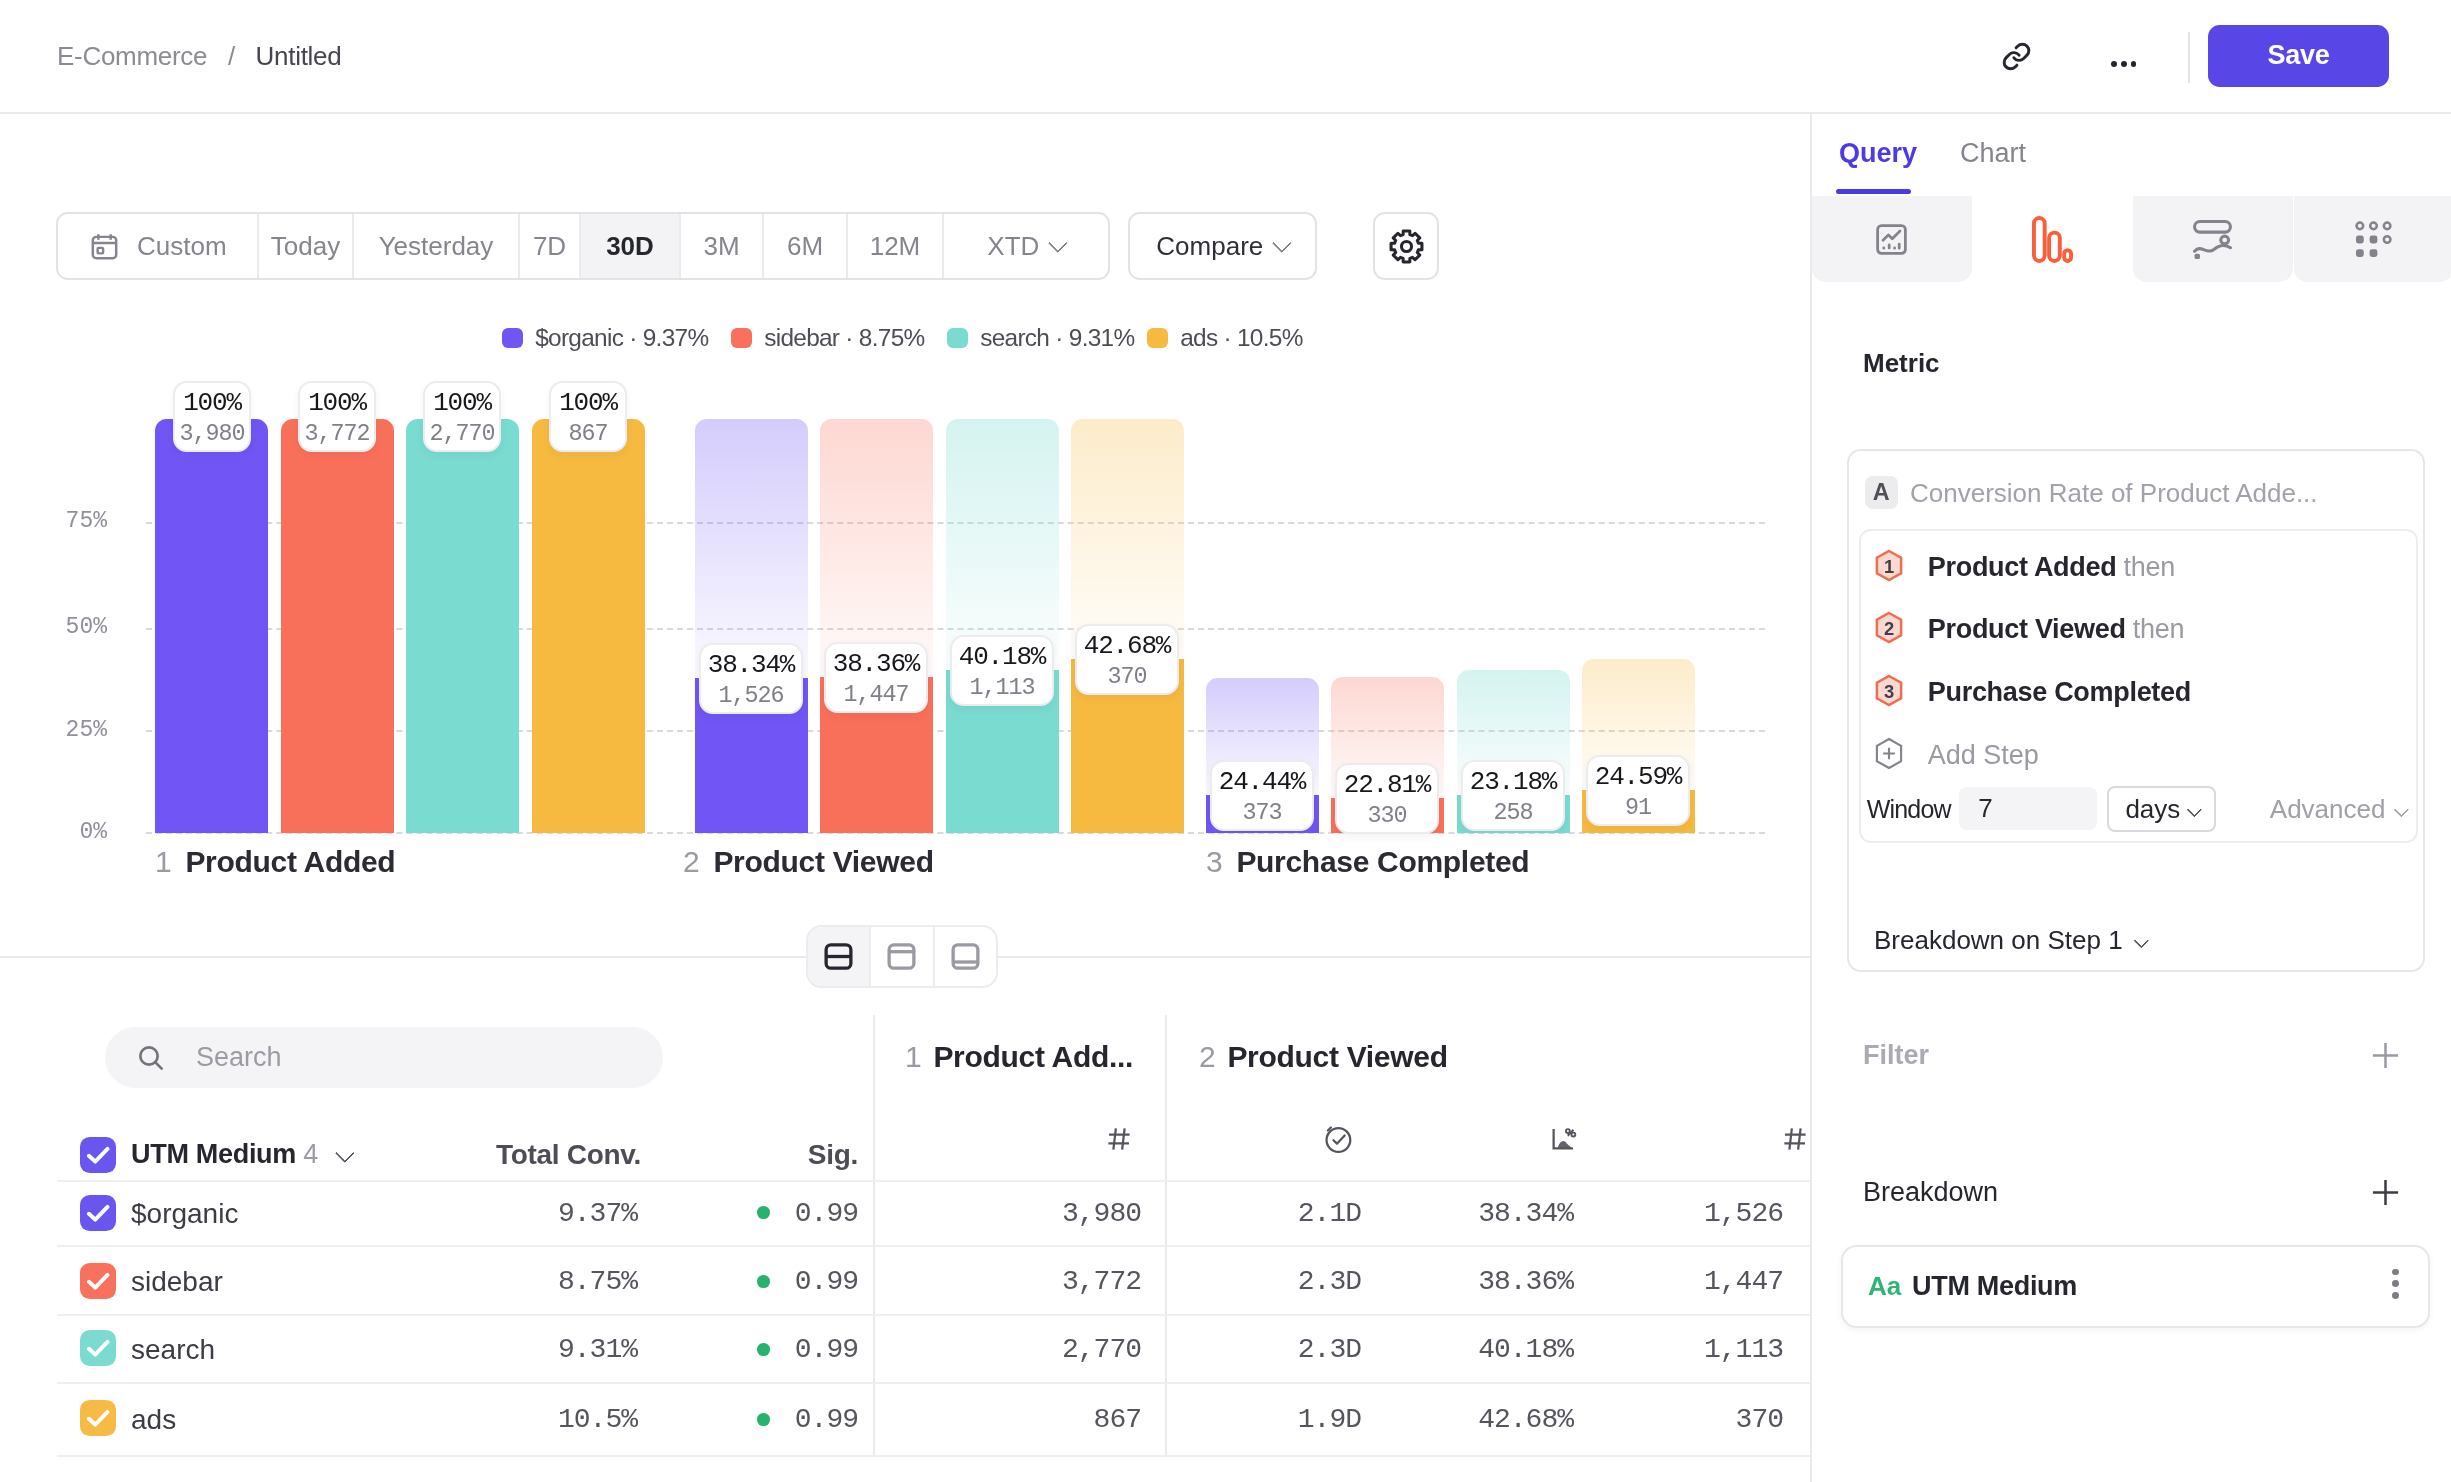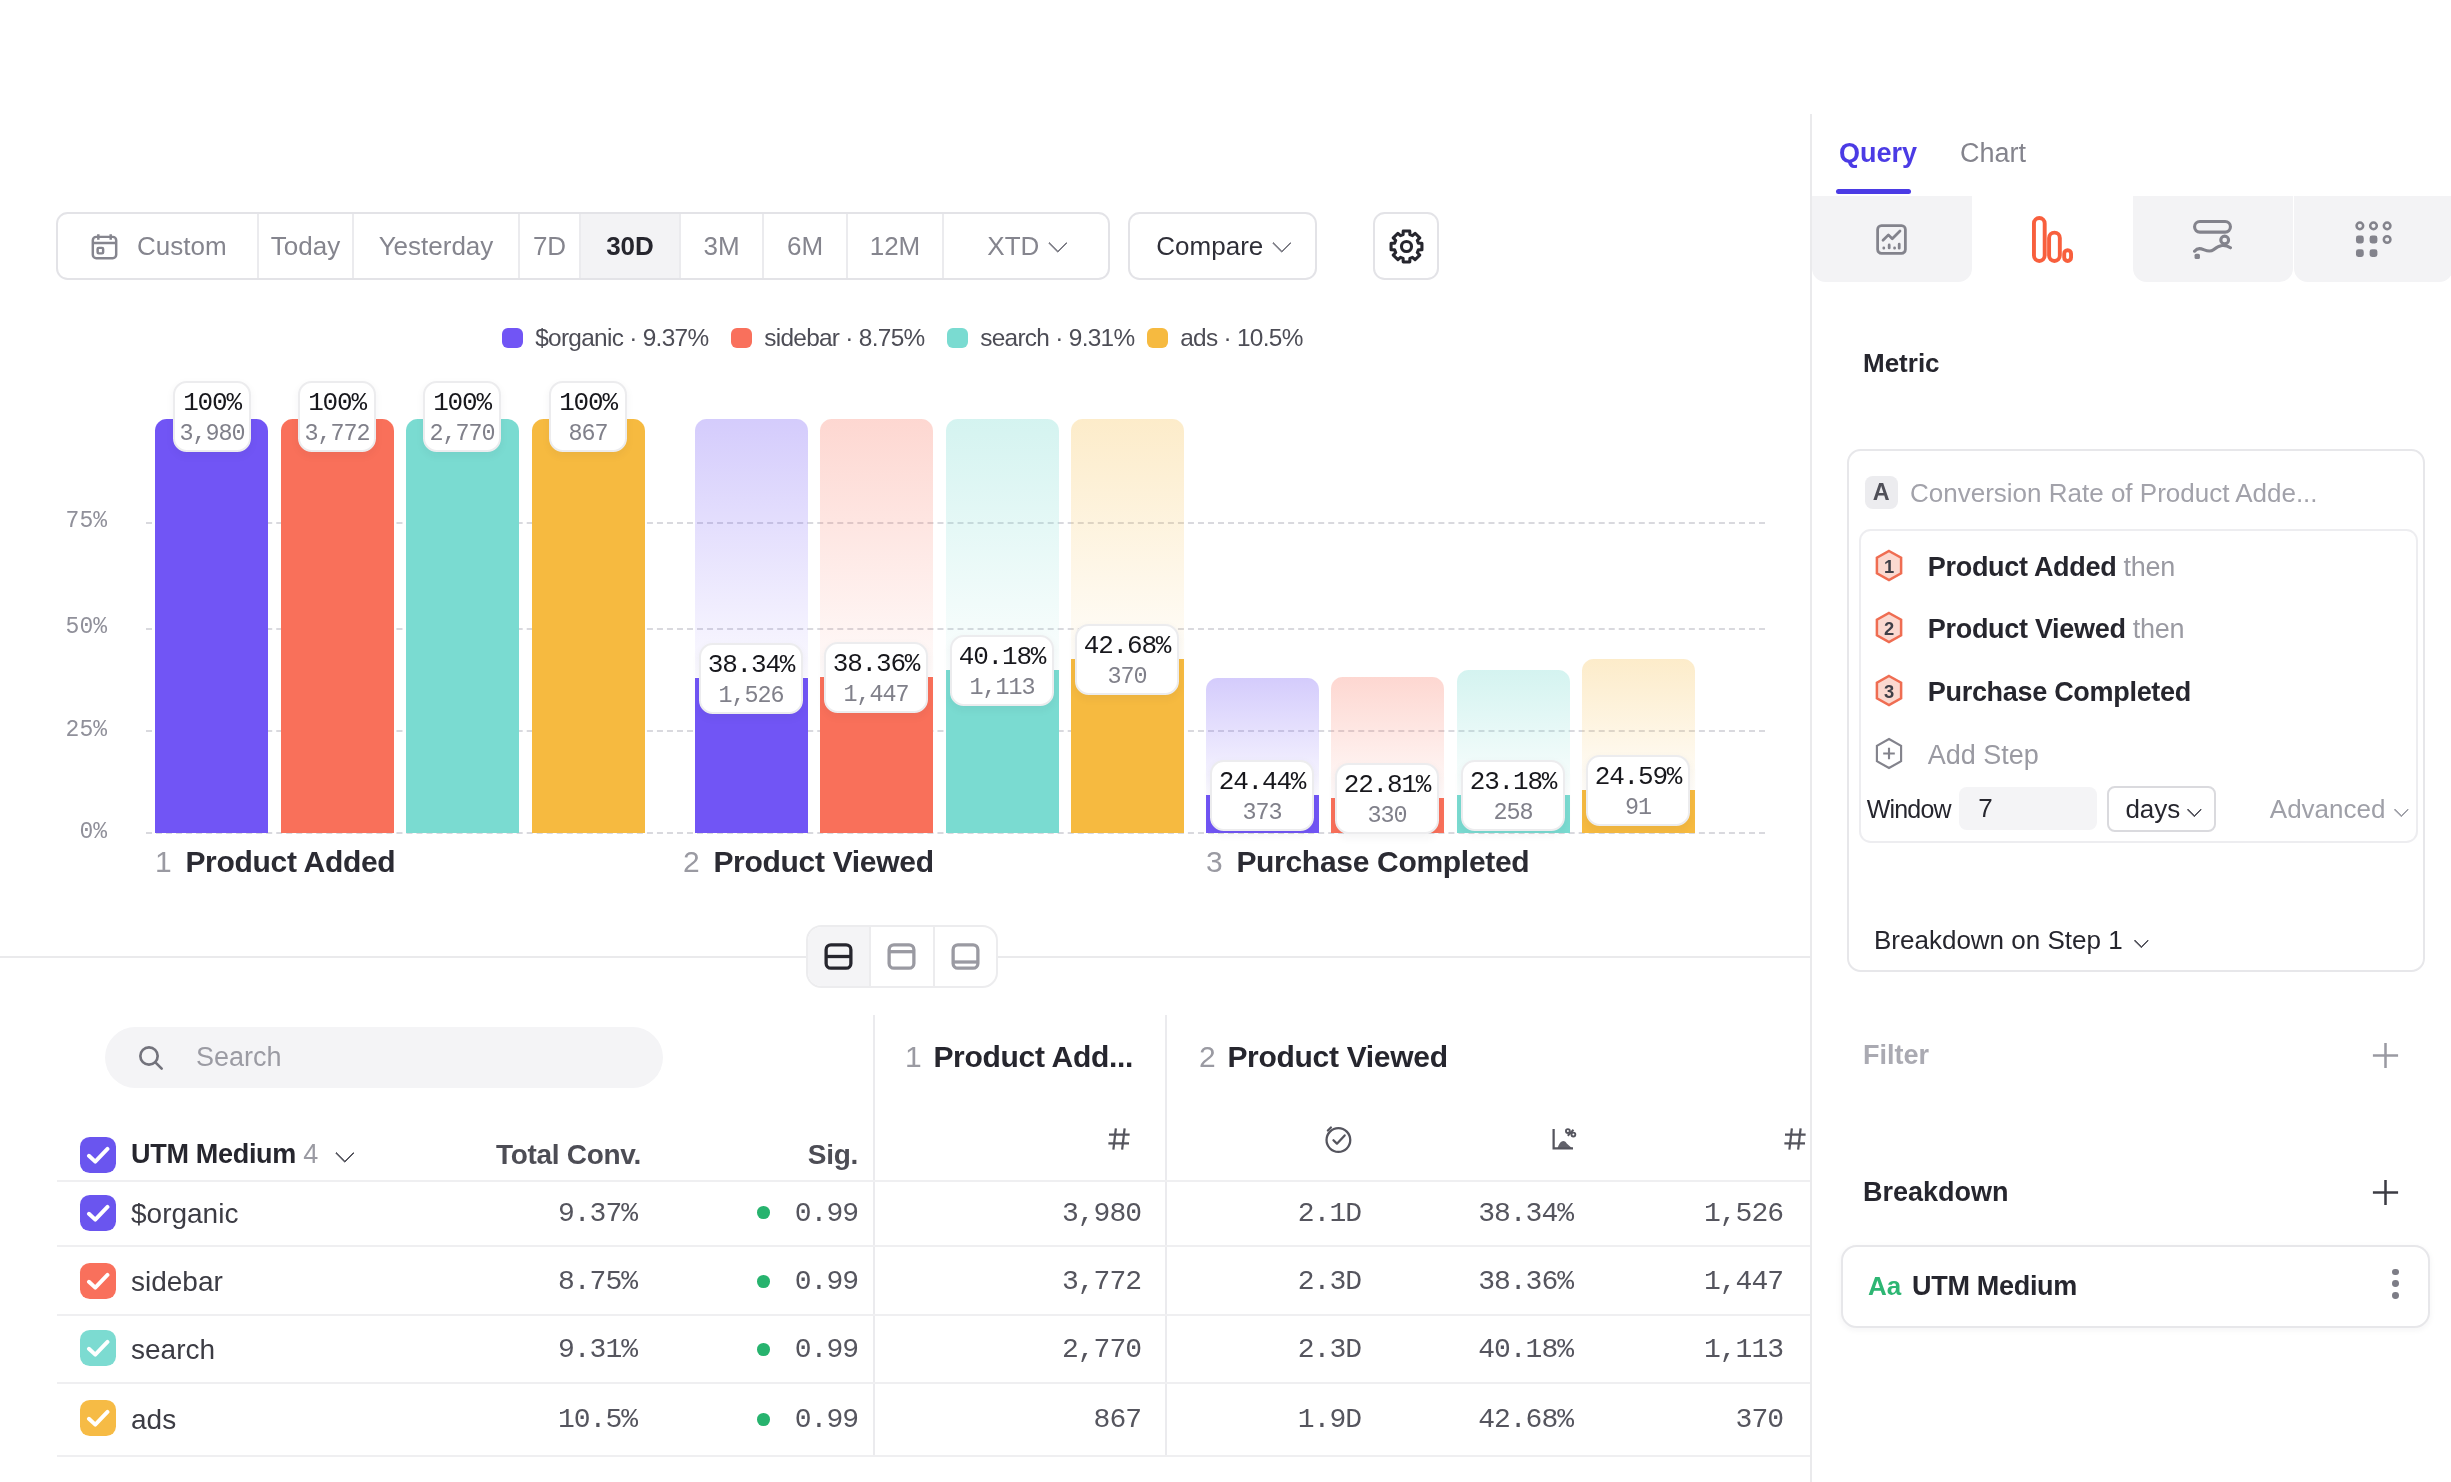--- a/index.html
+++ b/index.html
@@ -70,20 +70,30 @@
   .icontabs { position:absolute; left:0px; top:82px; width:642px; height:86px; display:flex; }
   .icontabs .it { width:160px; height:86px; background:#f3f3f5; display:flex; align-items:center; justify-content:center; border-radius:0 0 13.7px 13.7px; margin-right:1px;}
   .icontabs .itsel { background:#fff; border-radius:13.7px 13.7px 0 0;}
   .shead { font-size:26px; font-weight:bold; color:#26262e; }
   .card { position:absolute; border:2px solid #e7e7ea; border-radius:13.7px; background:#fff; }
 </style>
 </head>
 <body>
 <div class="page">
 
+  <div class="hdr">
+    <div class="crumb">E-Commerce&nbsp;&nbsp;&nbsp;/&nbsp;&nbsp;&nbsp;<span class="cur">Untitled</span></div>
+    <svg class="abs" style="left:2001px;top:41px" width="31" height="31" viewBox="0 0 24 24" fill="none" stroke="#26262e" stroke-width="2.3" stroke-linecap="round" stroke-linejoin="round">
+      <path d="M10 13 a5 5 0 0 0 7.54 0.54 l2.6 -2.6 a5 5 0 0 0 -7.07 -7.07 l-1.4 1.4"></path>
+      <path d="M14 11 a5 5 0 0 0 -7.54 -0.54 l-2.6 2.6 a5 5 0 0 0 7.07 7.07 l1.4 -1.4"></path>
+    </svg>
+    <div class="dots3"><span></span><span></span><span style="margin-right:0"></span></div>
+    <div class="hdivider"></div>
+    <div class="savebtn">Save</div>
+  </div>
 
   <div class="rangegrp">
     <div class="cell" style="width:201px">
       <svg width="33" height="33" viewBox="0 0 24 24" fill="none" stroke="#85858e" stroke-width="1.8" style="margin-right:15.6px">
         <rect x="3.5" y="5" width="17" height="15.5" rx="2.5"></rect>
         <path d="M3.5 9.5 h17 M7.5 3 v4 M16.5 3 v4"></path>
         <rect x="7" y="13" width="4" height="4" rx="0.8"></rect>
       </svg>
       Custom
     </div>
@@ -391,21 +401,21 @@
         <div class="abs" style="left:246px;top:255px;width:109px;height:46px;border:2px solid #dadade;border-radius:7.8px;font-size:26px;color:#26262e;line-height:43px;padding-left:16.6px">days<span class="chev" style="border-color:#55555e;width:10.7px;height:10.7px;margin-left:8.8px"></span></div>
         <div class="abs" style="left:409px;top:263px;font-size:26px;color:#9fa0a8">Advanced<span class="chev" style="border-color:#9fa0a8;width:10.7px;height:10.7px;margin-left:10.7px"></span></div>
       </div>
       <div class="abs" style="left:25px;top:474px;font-size:26px;color:#26262e">Breakdown on Step 1<span class="chev" style="border-color:#55555e;width:10.7px;height:10.7px;margin-left:13.7px"></span></div>
     </div>
 
     <div class="abs" style="left:51px;top:926px;font-size:27px;font-weight:bold;color:#aaaab2">Filter</div>
     <svg class="abs" style="left:558px;top:926px" width="31" height="31" viewBox="0 0 32 32" stroke="#9a9aa2" stroke-width="2.6">
         <path d="M16 3 V29 M3 16 H29"></path>
       </svg>
-    <div class="abs" style="left:51px;top:1063px;font-size:27px;font-weight:bold;color:#26262e">Breakdown</div>
+    <div class="abs" style="left:51px;top:1063px;font-size:27px;font-weight:normal;color:#26262e">Breakdown</div>
     <svg class="abs" style="left:558px;top:1063px" width="31" height="31" viewBox="0 0 32 32" stroke="#3c3c44" stroke-width="2.6">
         <path d="M16 3 V29 M3 16 H29"></path>
       </svg>
 
     <div class="card" style="left:29px;top:1131px;width:589px;height:83px;border-radius:15.6px;box-shadow:0 2px 5.9px rgba(40,40,60,0.05)">
       <div class="abs" style="left:25px;top:24.4px;font-size:26px;font-weight:bold;color:#2db673">Aa</div>
       <div class="abs" style="left:69px;top:24.4px;font-size:27px;font-weight:bold;color:#26262e;letter-spacing:-0.3px">UTM Medium</div>
       <div class="abs" style="left:549px;top:21.5px">
         <div style="width:6.8px;height:6.8px;border-radius:50%;background:#7d7d86;margin-bottom:4.9px"></div>
         <div style="width:6.8px;height:6.8px;border-radius:50%;background:#7d7d86;margin-bottom:4.9px"></div>

